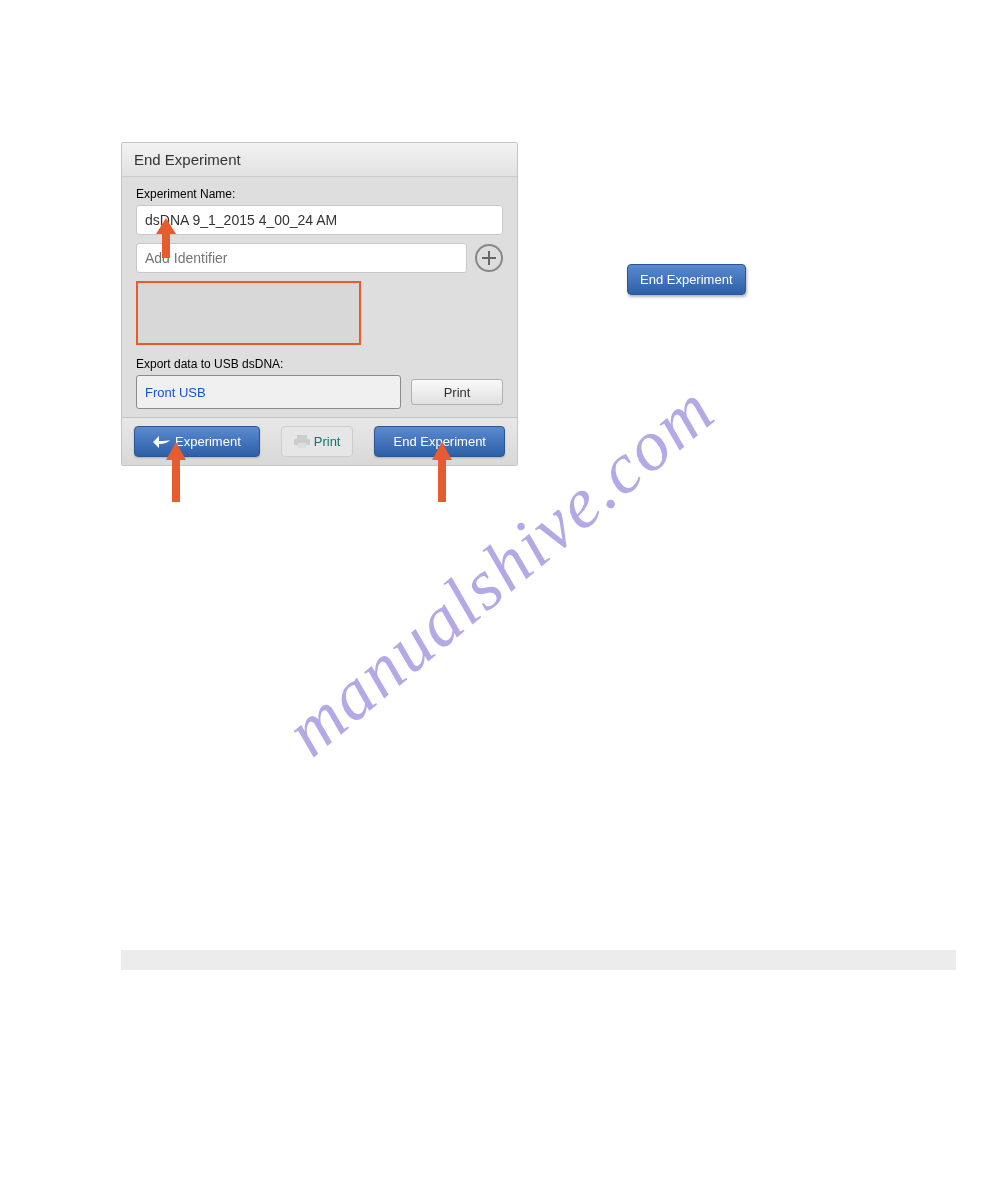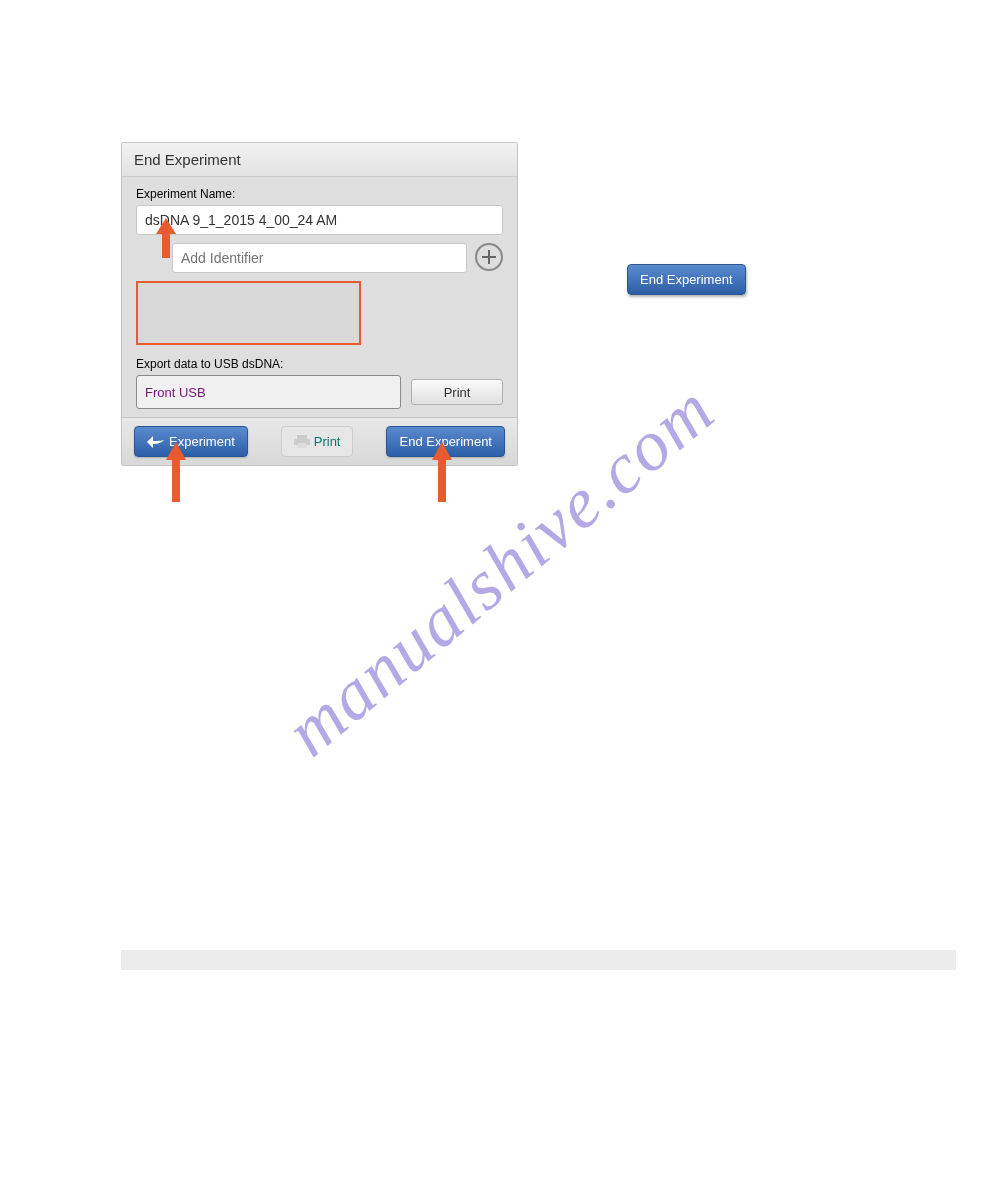--- a/index.html
+++ b/index.html
@@ -42,23 +42,23 @@
       border: 1px solid #c8c8c8;
       border-radius: 3px;
       background: #fff;
       padding: 0 8px;
       font-size: 14px;
       color: #333;
       margin-bottom: 8px;
     }
     .identifier-row {
       display: flex;
+      align-items: center;
       gap: 8px;
       margin-bottom: 8px;
-      margin-left: 36px;
     }
     .identifier-input {
       flex: 1;
       height: 30px;
       border: 1px solid #c8c8c8;
       border-radius: 3px;
       background: #fff;
       padding: 0 8px;
       font-size: 14px;
       color: #888;
@@ -88,21 +88,21 @@
       align-items: center;
     }
     .select-input {
       flex: 1;
       height: 26px;
       border: 1px solid #8a8a8a;
       border-radius: 3px;
       background: #f0f0f0;
       padding: 16px 8px;
       font-size: 13px;
-      color: #701a75;
+      color: #1d4ed8;
     }
     .export-btn {
       width: 92px;
       height: 26px;
       border: 1px solid #b0b0b0;
       border-radius: 3px;
       background: linear-gradient(#fafafa, #e0e0e0);
       font-size: 13px;
       color: #333;
       cursor: pointer;
@@ -114,21 +114,21 @@
       padding: 8px 12px;
       background: linear-gradient(#e8e8e8, #d8d8d8);
       border-top: 1px solid #c5c5c5;
     }
     .blue-btn {
       background: linear-gradient(#5a8bd0, #2d5fa8);
       border: 1px solid #2b5593;
       border-radius: 4px;
       color: #fff;
       font-size: 13px;
-      padding: 7px 12px;
+      padding: 7px 18px;
       cursor: pointer;
       display: flex;
       align-items: center;
       gap: 4px;
       box-shadow: 0 1px 2px rgba(0,0,0,0.2);
     }
     .gray-btn-disabled {
       background: #e6e6e6;
       border: 1px solid #ccc;
       border-radius: 4px;

